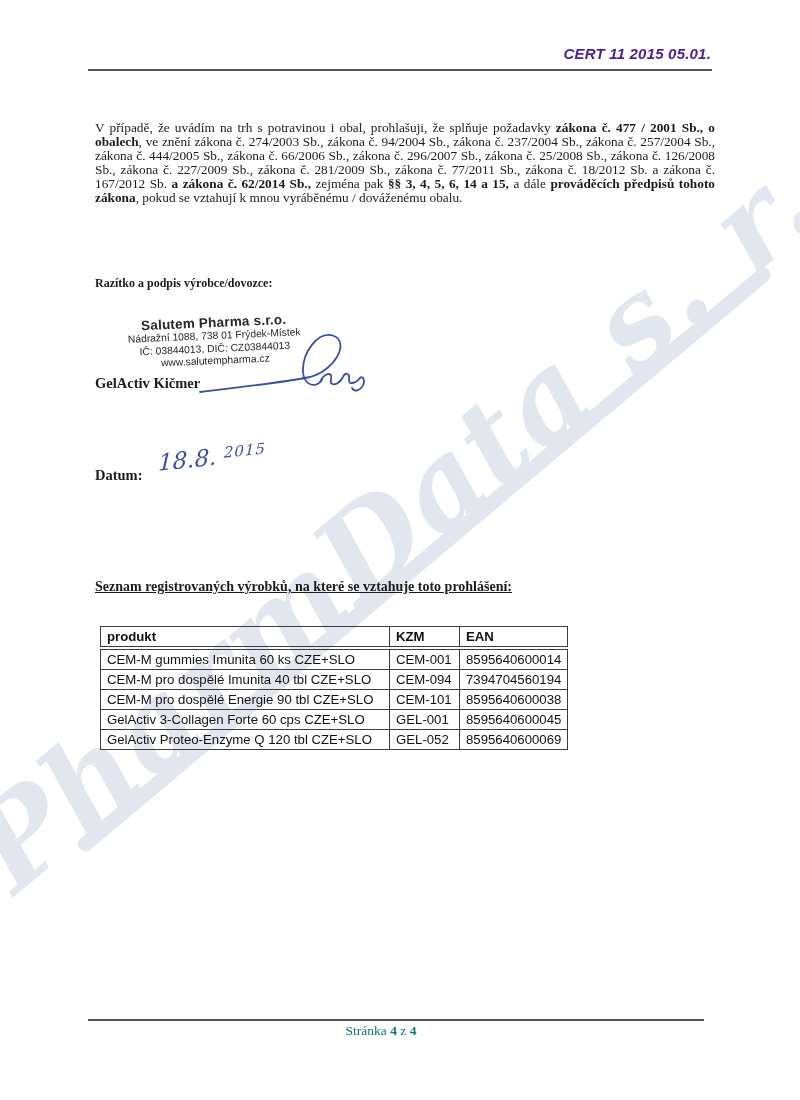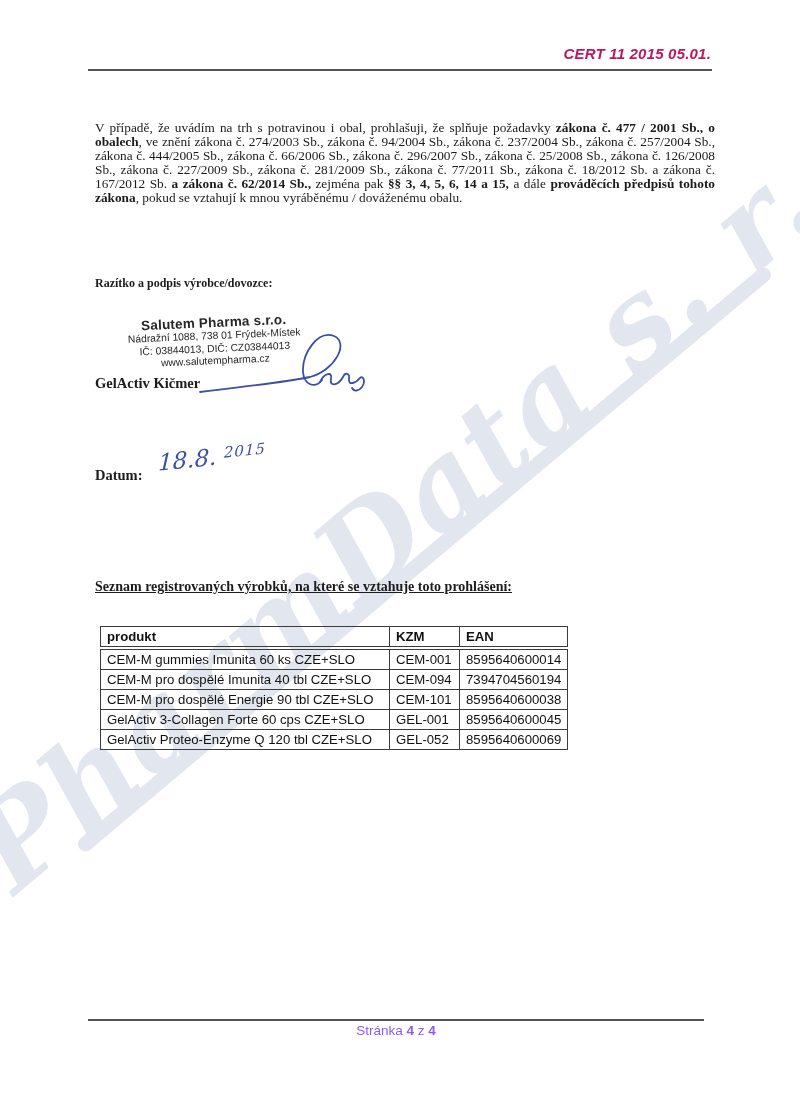--- a/index.html
+++ b/index.html
@@ -20,27 +20,27 @@
   }
   .wm-swoosh {
     height:15px; width:900px; margin:-30px 0 0 80px;
     background:#e2e6ee; border-radius:9px;
   }
   .layer { position:absolute; inset:0; z-index:1; }
   
   .header-code {
     position:absolute; top:45px; right:89px;
     font-family:"Liberation Sans", sans-serif; font-style:italic; font-weight:600;
-    font-size:15px; color:#be185d; letter-spacing:.2px;
+    font-size:15px; color:#4c1d95; letter-spacing:.2px;
   }
   .header-rule { position:absolute; left:88px; right:88px; top:69px; height:2px; background:#555; }
   .footer-rule { position:absolute; left:88px; top:1019px; width:616px; height:2px; background:#555; }
   .footer-text {
-    position:absolute; left:88px; top:1023px; width:616px; text-align:center;
-    font-family:Liberation Sans, sans-serif; font-size:13.5px; color:#8b5cf6;
+    position:absolute; left:73px; top:1023px; width:616px; text-align:center;
+    font-family:Liberation Serif, serif; font-size:13.5px; color:#0f766e;
   }
   
   .declaration {
     position:absolute; left:95px; top:121px; width:620px;
     font-size:13.3px; line-height:14px; text-align:justify; color:#1b1b1b;
   }
   
   .stamp-heading { position:absolute; left:95px; top:276px; font-weight:bold; font-size:12px; }
   .stamp {
     position:absolute; left:112px; top:315px; width:205px; text-align:center;

